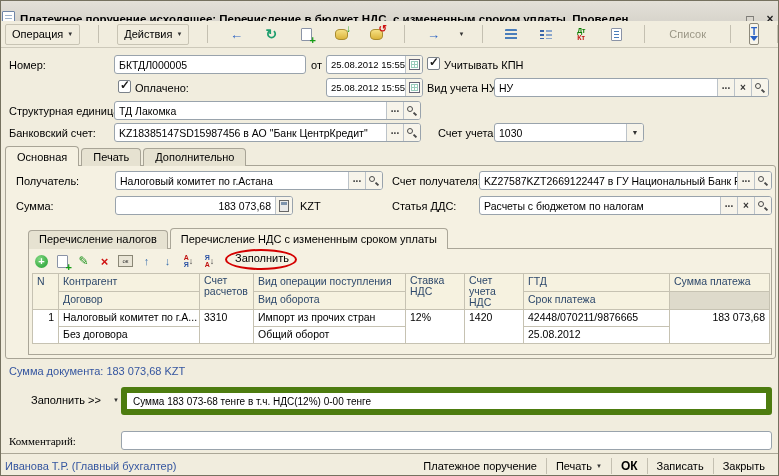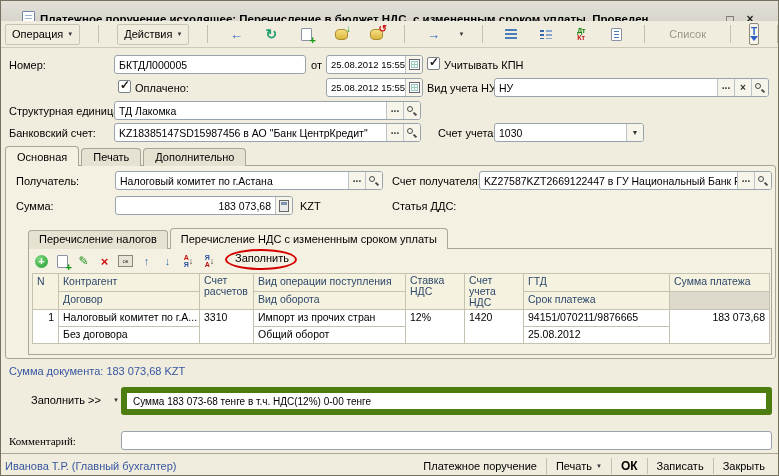--- a/index.html
+++ b/index.html
@@ -7,21 +7,21 @@
   .window{
     position:relative;width:779px;height:476px;background:#f1edde;
     border:1px solid #75715f;font-family:"Liberation Sans",sans-serif;
     font-size:11px;color:#000;overflow:hidden;
   }
   
   .titlebar{
     position:absolute;left:0;top:0;width:100%;height:36px;
     background:linear-gradient(#e3e0d8,#cfccc3);
     border-bottom:1px solid #a8a496;
-    display:flex;align-items:center;gap:5px;padding:0 21px;
+    display:flex;align-items:center;gap:5px;padding:0 1px;
   }
   .title-doc{width:13px;height:15px;background:#fff;border:1px solid #6f86a8;border-radius:1px;position:relative;flex:0 0 auto;}
   .title-doc::before{content:"";position:absolute;left:2px;top:3px;right:2px;height:7px;
     background:repeating-linear-gradient(#9db3cc 0 1px,transparent 1px 3px);}
   .title-text{font-weight:bold;font-size:11.5px;flex:1;white-space:nowrap;overflow:hidden;}
   .win-controls{display:flex;gap:6px;font-weight:bold;font-size:12px;color:#222;}
   .win-controls span{width:14px;text-align:center;cursor:default;}
   
   .toolbar{
     position:absolute;left:0;top:20px;width:100%;height:27px;
@@ -283,20 +283,28 @@
 
     <span class="lbl" style="left:10px;top:34px;">Сумма:</span>
     <div class="fld" style="left:109px;top:30px;width:178px;">
       <span class="val num">183 073,68</span>
       <span class="fbtn">
           <span class="calc"></span>
         </span>
     </div>
     <span class="lbl" style="left:294px;top:34px;">KZT</span>
     <span class="lbl" style="left:386px;top:34px;">Статья ДДС:</span>
+    <div class="fld" style="left:473px;top:30px;width:293px;">
+      <span class="val">Расчеты с бюджетом по налогам</span>
+      <span class="fbtn dots"></span>
+      <span class="fbtn clear"></span>
+      <span class="fbtn">
+          <span class="mag"></span>
+        </span>
+    </div>
 
     <div class="subtabs">
       <span class="subtab">Перечисление налогов</span>
       <span class="subtab active">Перечисление НДС с измененным сроком уплаты</span>
     </div>
 
     <div class="grid-panel">
       <div class="tbl-toolbar">
         <span class="g-ico">
             <span class="ic-add">+</span>
@@ -361,21 +369,21 @@
           <th>Срок платежа</th>
           <th class="shadow"></th>
         </tr>
         <tr>
           <td rowspan="2" class="num">1</td>
           <td>Налоговый комитет по г.А...</td>
           <td rowspan="2">3310</td>
           <td>Импорт из прочих стран</td>
           <td rowspan="2">12%</td>
           <td rowspan="2">1420</td>
-          <td>94151/070211/9876665</td>
+          <td>42448/070211/9876665</td>
           <td rowspan="2" class="num">183 073,68</td>
         </tr>
         <tr>
           <td>Без договора</td>
           <td>Общий оборот</td>
           <td>25.08.2012</td>
         </tr>
       </tbody>
         </table>
     </div>

